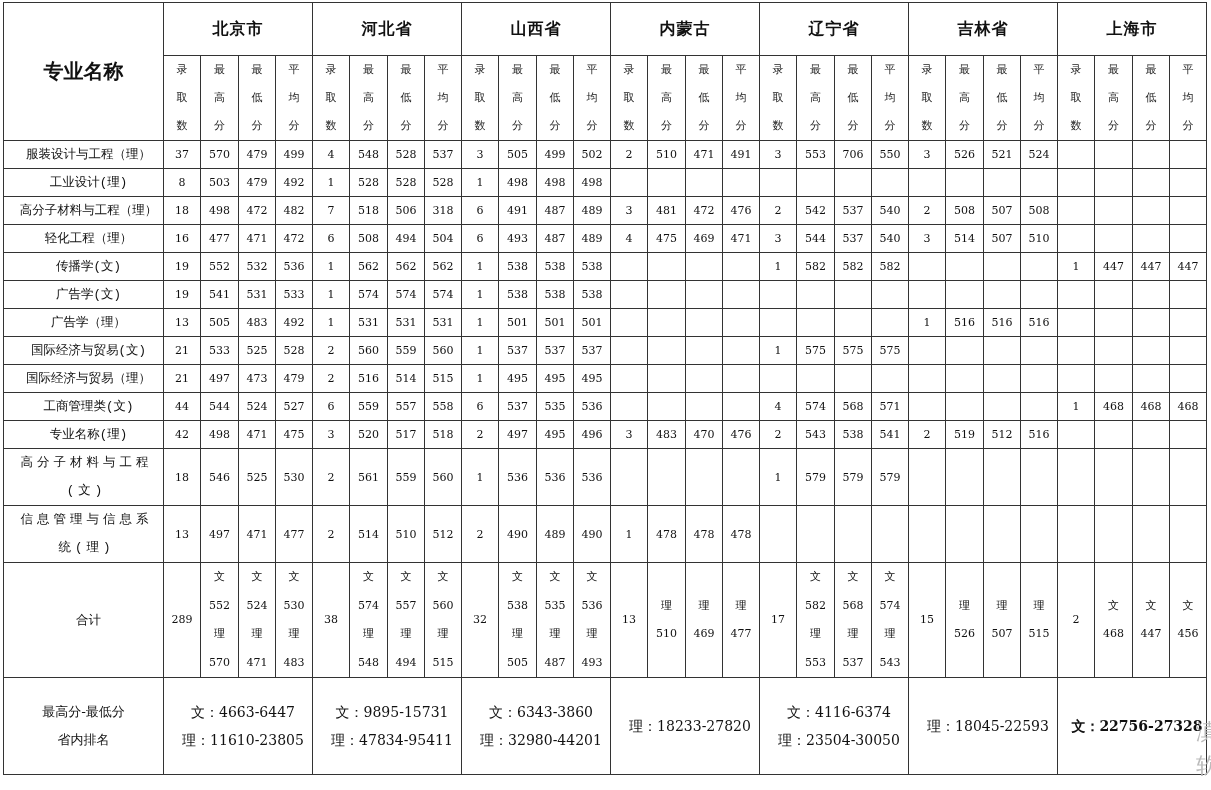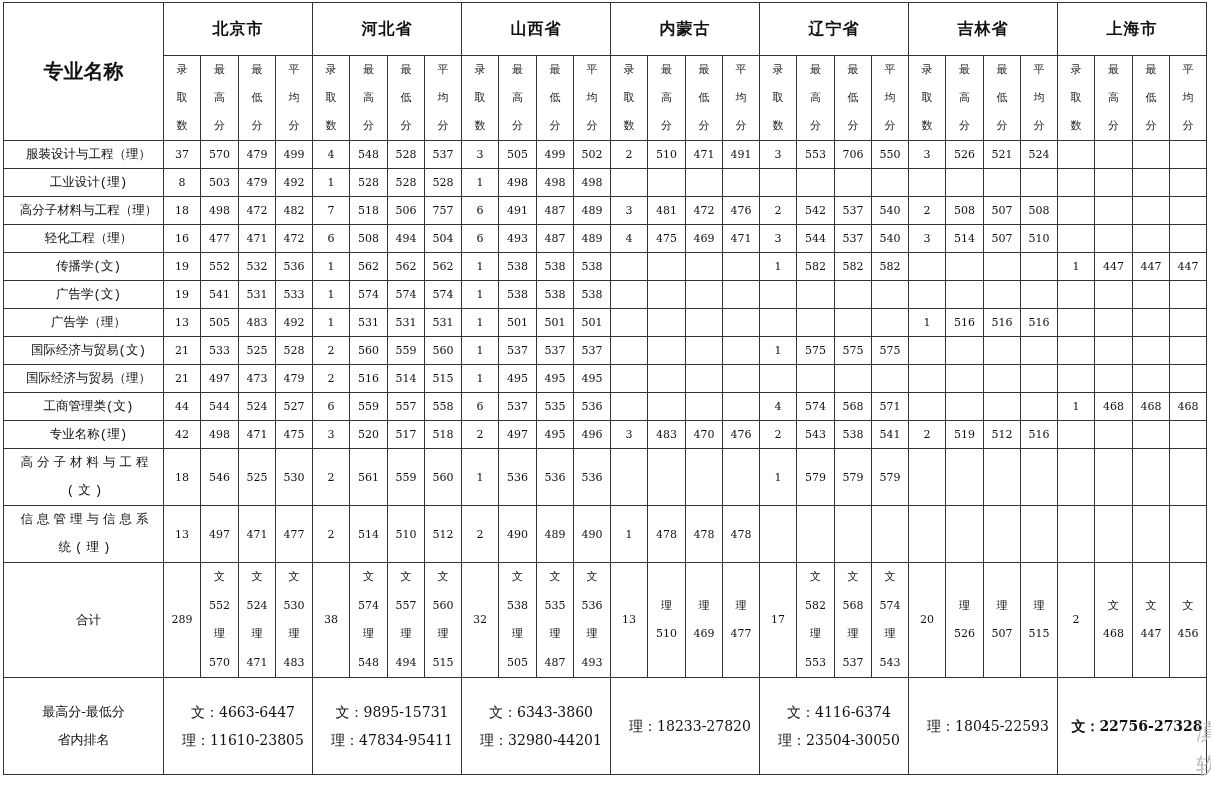--- a/index.html
+++ b/index.html
@@ -219,21 +219,21 @@
       </tr>
       <tr class="r">
         <td class="name">高分子材料与工程（理）</td>
         <td>18</td>
         <td>498</td>
         <td>472</td>
         <td>482</td>
         <td>7</td>
         <td>518</td>
         <td>506</td>
-        <td>757</td>
+        <td>318</td>
         <td>6</td>
         <td>491</td>
         <td>487</td>
         <td>489</td>
         <td>3</td>
         <td>481</td>
         <td>472</td>
         <td>476</td>
         <td>2</td>
         <td>542</td>
@@ -612,21 +612,21 @@
 理
 553</td>
         <td class="tot" style="white-space: pre-line;">文
 568
 理
 537</td>
         <td class="tot" style="white-space: pre-line;">文
 574
 理
 543</td>
-        <td class="tot" style="white-space: pre-line;">20</td>
+        <td class="tot" style="white-space: pre-line;">15</td>
         <td class="tot" style="white-space: pre-line;">理
 526</td>
         <td class="tot" style="white-space: pre-line;">理
 507</td>
         <td class="tot" style="white-space: pre-line;">理
 515</td>
         <td class="tot" style="white-space: pre-line;">2</td>
         <td class="tot" style="white-space: pre-line;">文
 468</td>
         <td class="tot" style="white-space: pre-line;">文

